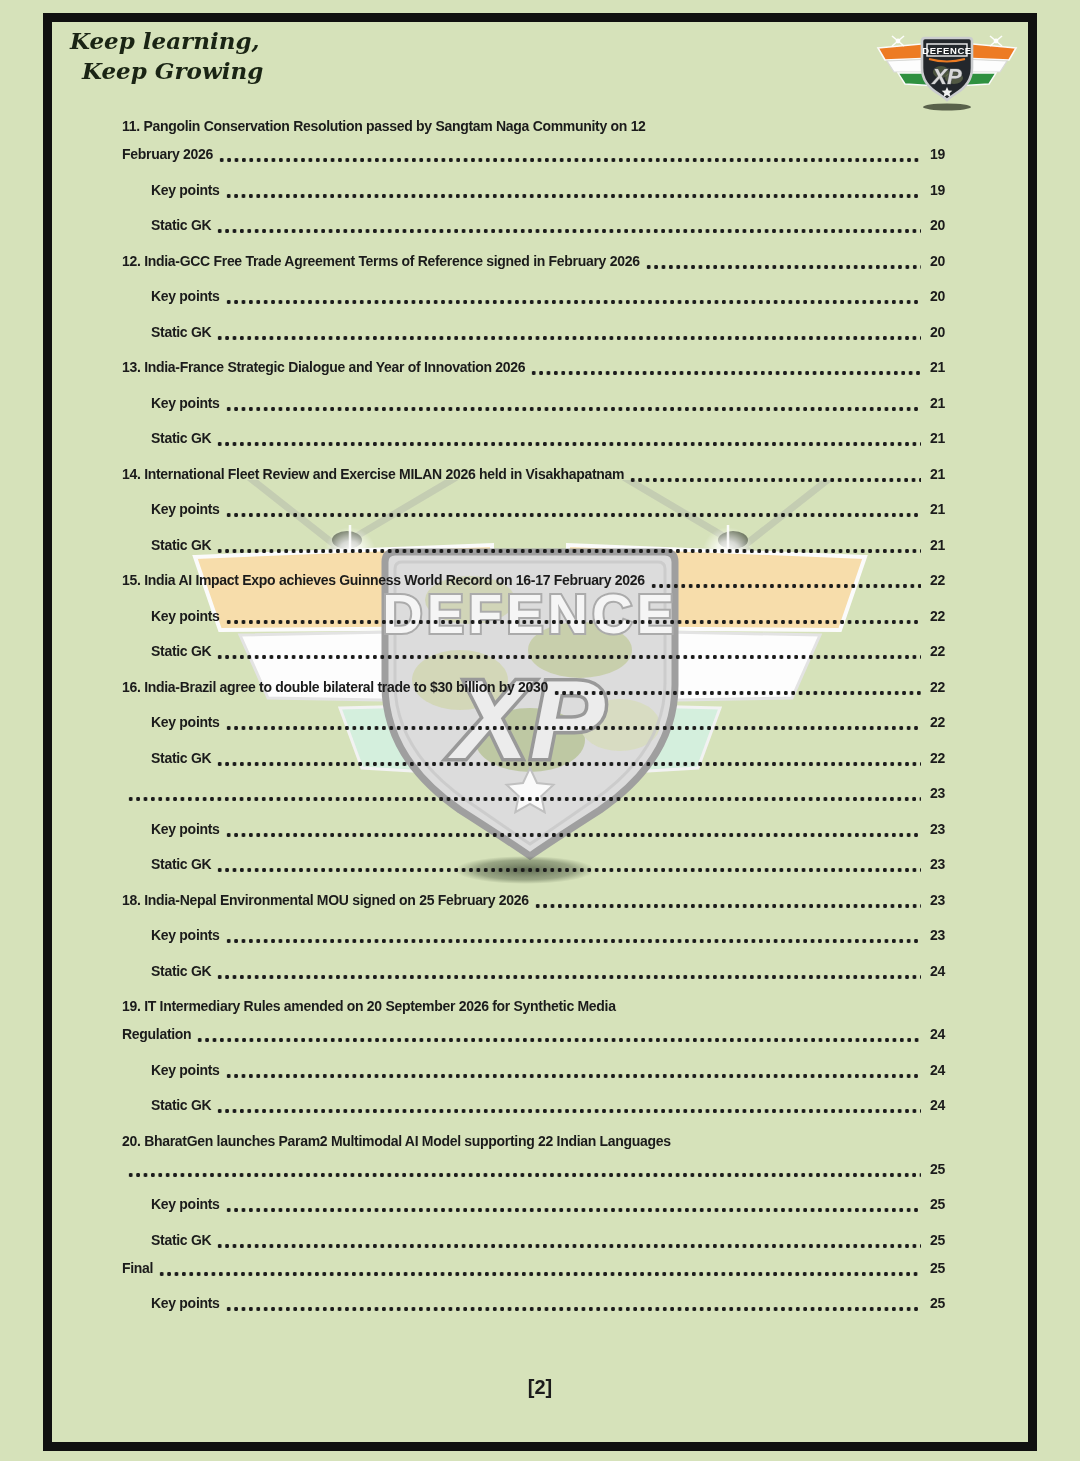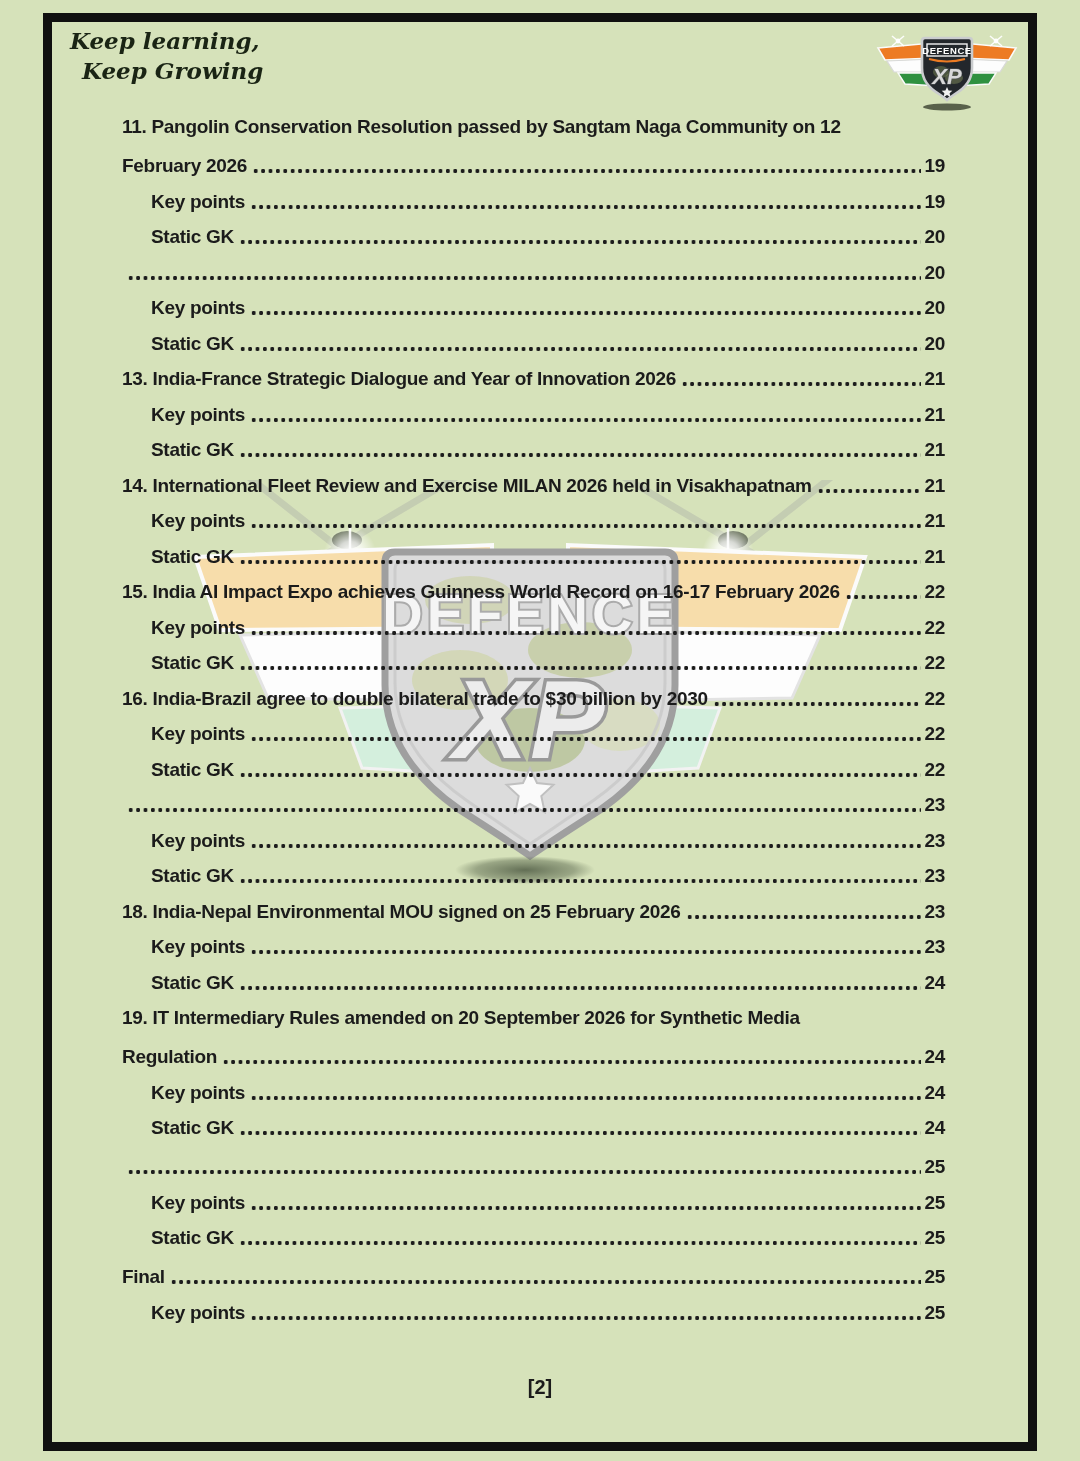--- a/index.html
+++ b/index.html
@@ -10,23 +10,23 @@
   
   .tagline{position:absolute;left:70px;top:26px;font-family:"DejaVu Serif",serif;
            font-style:italic;font-weight:bold;font-size:23px;line-height:30px;color:#1a2414;}
   .tagline .l2{margin-left:12px;}
   .hdr-logo{position:absolute;left:868px;top:28px;}
   
   .watermark{position:absolute;left:100px;top:480px;z-index:1;}
   
   .toc{position:absolute;left:122px;top:113px;width:823px;z-index:2;}
   .toc-row{display:flex;align-items:flex-end;line-height:27px;margin-top:8.5px;
-           font-size:19px;font-weight:bold;letter-spacing:-0.3px;white-space:pre;}
+           font-size:14px;font-weight:bold;letter-spacing:-0.3px;white-space:pre;}
   .toc-row:first-child{margin-top:0;}
-  .toc-row.cont{margin-top:12px;}
+  .toc-row.cont{margin-top:1px;}
   .toc-row.sub{padding-left:29px;}
   .toc-row .t{flex:0 0 auto;}
   .toc-row .leader{flex:1 1 6px;min-width:6px;align-self:flex-end;height:6px;
            margin:0 2px 5px 5px;
            background-image:radial-gradient(circle,#1c1c1c 1.85px,rgba(0,0,0,0) 2.35px);
            background-size:7.4px 6px;background-repeat:repeat-x;}
   .toc-row .pg{flex:0 0 auto;min-width:22px;text-align:right;}
   
   .footer{position:absolute;left:0;top:1376px;width:1080px;text-align:center;
           font-size:20px;font-weight:bold;z-index:2;}
@@ -136,21 +136,21 @@
       <path fill="#fafafa" stroke="#c0c0c0" stroke-width="2" d="M430,288 l7,15 16.5,1.8 -12.2,11.2 3.4,16.2 -14.7,-8.3 -14.7,8.3 3.4,-16.2 -12.2,-11.2 16.5,-1.8 Z"></path>
     </g>
     <ellipse cx="425" cy="390" rx="70" ry="14" fill="url(#shadowG)"></ellipse>
   </svg>
 
   <div class="toc" id="toc">
       <div class="toc-row item"><span class="t">11. Pangolin Conservation Resolution passed by Sangtam Naga Community on 12</span></div>
       <div class="toc-row cont"><span class="t">February 2026</span><span class="leader"></span><span class="pg">19</span></div>
       <div class="toc-row sub"><span class="t">Key points</span><span class="leader"></span><span class="pg">19</span></div>
       <div class="toc-row sub"><span class="t">Static GK</span><span class="leader"></span><span class="pg">20</span></div>
-      <div class="toc-row item"><span class="leader"></span><span class="pg">20</span></div>
+      <div class="toc-row item"><span class="t">12. India-GCC Free Trade Agreement Terms of Reference signed in February 2026</span><span class="leader"></span><span class="pg">20</span></div>
       <div class="toc-row sub"><span class="t">Key points</span><span class="leader"></span><span class="pg">20</span></div>
       <div class="toc-row sub"><span class="t">Static GK</span><span class="leader"></span><span class="pg">20</span></div>
       <div class="toc-row item"><span class="t">13. India-France Strategic Dialogue and Year of Innovation 2026</span><span class="leader"></span><span class="pg">21</span></div>
       <div class="toc-row sub"><span class="t">Key points</span><span class="leader"></span><span class="pg">21</span></div>
       <div class="toc-row sub"><span class="t">Static GK</span><span class="leader"></span><span class="pg">21</span></div>
       <div class="toc-row item"><span class="t">14. International Fleet Review and Exercise MILAN 2026 held in Visakhapatnam</span><span class="leader"></span><span class="pg">21</span></div>
       <div class="toc-row sub"><span class="t">Key points</span><span class="leader"></span><span class="pg">21</span></div>
       <div class="toc-row sub"><span class="t">Static GK</span><span class="leader"></span><span class="pg">21</span></div>
       <div class="toc-row item"><span class="t">15. India AI Impact Expo achieves Guinness World Record on 16-17 February 2026</span><span class="leader"></span><span class="pg">22</span></div>
       <div class="toc-row sub"><span class="t">Key points</span><span class="leader"></span><span class="pg">22</span></div>
@@ -161,20 +161,21 @@
       <div class="toc-row item"><span class="leader"></span><span class="pg">23</span></div>
       <div class="toc-row sub"><span class="t">Key points</span><span class="leader"></span><span class="pg">23</span></div>
       <div class="toc-row sub"><span class="t">Static GK</span><span class="leader"></span><span class="pg">23</span></div>
       <div class="toc-row item"><span class="t">18. India-Nepal Environmental MOU signed on 25 February 2026</span><span class="leader"></span><span class="pg">23</span></div>
       <div class="toc-row sub"><span class="t">Key points</span><span class="leader"></span><span class="pg">23</span></div>
       <div class="toc-row sub"><span class="t">Static GK</span><span class="leader"></span><span class="pg">24</span></div>
       <div class="toc-row item"><span class="t">19. IT Intermediary Rules amended on 20 September 2026 for Synthetic Media</span></div>
       <div class="toc-row cont"><span class="t">Regulation</span><span class="leader"></span><span class="pg">24</span></div>
       <div class="toc-row sub"><span class="t">Key points</span><span class="leader"></span><span class="pg">24</span></div>
       <div class="toc-row sub"><span class="t">Static GK</span><span class="leader"></span><span class="pg">24</span></div>
+      <div class="toc-row item"><span class="t">20. BharatGen launches Param2 Multimodal AI Model supporting 22 Indian Languages</span></div>
       <div class="toc-row cont"><span class="t"></span><span class="leader"></span><span class="pg">25</span></div>
       <div class="toc-row sub"><span class="t">Key points</span><span class="leader"></span><span class="pg">25</span></div>
       <div class="toc-row sub"><span class="t">Static GK</span><span class="leader"></span><span class="pg">25</span></div>
       <div class="toc-row cont"><span class="t">Final</span><span class="leader"></span><span class="pg">25</span></div>
       <div class="toc-row sub"><span class="t">Key points</span><span class="leader"></span><span class="pg">25</span></div>
     </div>
 
   <div class="footer">[2]</div>
 </div>
 

